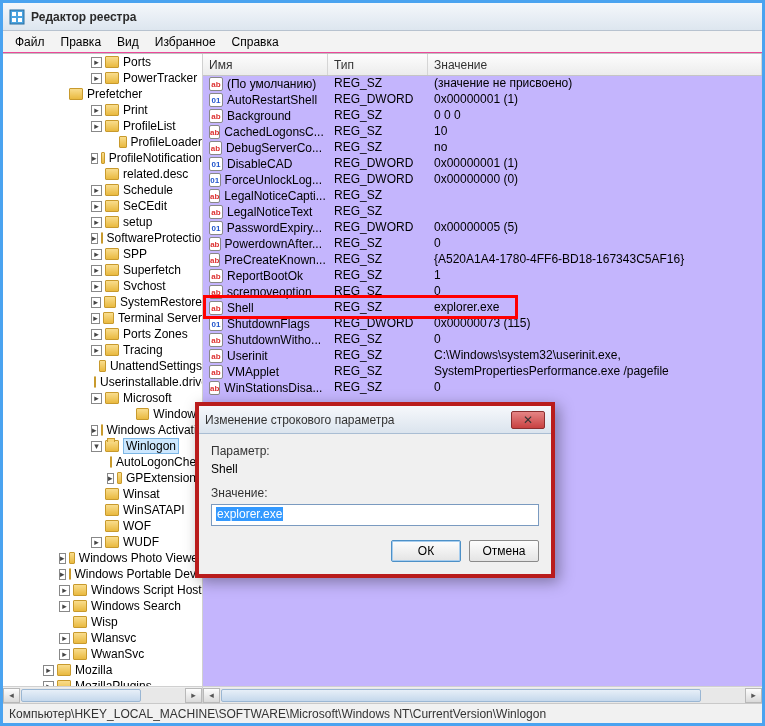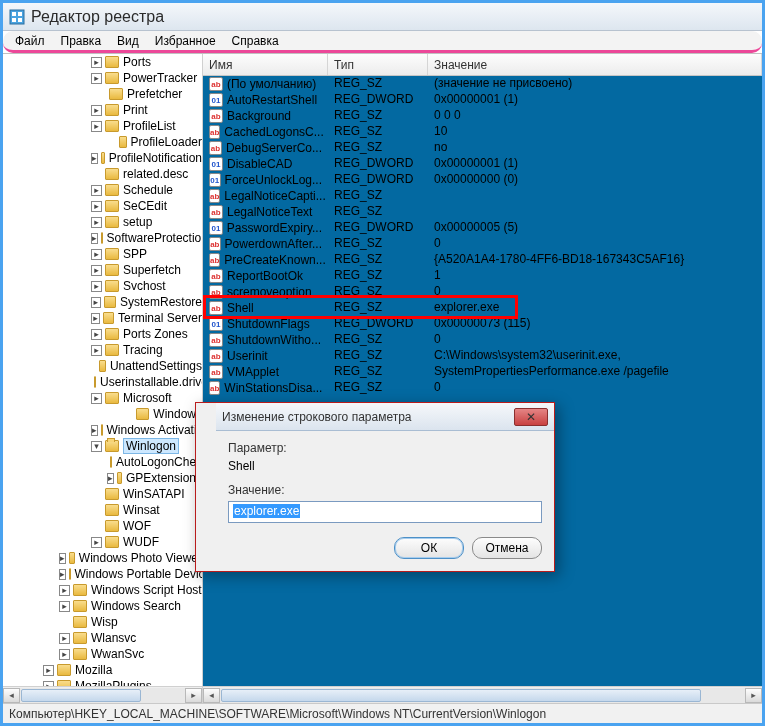--- a/index.html
+++ b/index.html
@@ -1,65 +1,65 @@
 <!DOCTYPE html>
 <html><head>
 <meta charset="utf-8">
 <style>
 * { box-sizing: border-box; margin: 0; padding: 0; font-family: "Segoe UI", Tahoma, sans-serif; font-size: 12px; }
 body { background: #fff; width: 765px; height: 726px; overflow: hidden; position: relative; border: 3px solid #4aa3f0; }
 
 .titlebar { height: 28px; background: linear-gradient(#f4f7fb,#dde6ef); display:flex; align-items:center; padding:0 6px; border-bottom:1px solid #b7c2cf;}
 .titlebar-icon { width:16px; height:16px; margin-right:6px; }
-.title-text { color:#2b2b2b; font-size:16px;}
-.menubar { height:22px; background:#f3f3f3; border-bottom:3px solid #ec4899; display:flex; align-items:center; padding:0 4px; gap:0;border-radius:10px;}
+.title-text { color:#2b2b2b; font-size:12px;font-weight:bold;}
+.menubar { height:22px; background:#f3f3f3; border-bottom:1px solid #ec4899; display:flex; align-items:center; padding:0 4px; gap:0;}
 .menu-item { padding:2px 8px; cursor:default;}
 
 .main-area { display:flex; height:calc(100% - 28px - 22px - 20px); border-top:1px solid #c0c0c0;}
 .tree-pane { width:200px; border-right:1px solid #d0d0d0; overflow:hidden; background:#fff; position:relative;}
 .tree-scroll { width:100%; height:100%; overflow:auto;}
 .tree-ul { list-style:none; padding-left:0; }
 .tree-ul li { white-space:nowrap; display:flex; align-items:center; height:16px; padding-left:2px;}
 .toggle { width:11px; height:11px; border:1px solid #888; display:inline-flex; align-items:center; justify-content:center; font-size:9px; line-height:9px; color:#444; margin-right:3px; background:#fff;}
 .toggle.empty { border:none; }
 .foldericon { width:14px; height:12px; background:linear-gradient(#f9dd8d,#e9b93f); border:1px solid #c89a2d; border-radius:1px; margin-right:4px; display:inline-block; position:relative;}
 .foldericon.open::before{content:'';position:absolute;top:-3px;left:1px;width:6px;height:3px;background:#f6d477;border:1px solid #c89a2d;border-bottom:none;}
 .sel { background:#cde8ff; border:1px solid #7db7e6; padding:0 2px;}
 .tree-text { color:#000; }
 
-.list-pane { flex:1; overflow:hidden; background:#0369a1; position:relative;}
+.list-pane { flex:1; overflow:hidden; background:#c4b5fd; position:relative;}
 .list-header { display:flex; background:linear-gradient(#fdfdfd,#ececec); border-bottom:1px solid #c5c5c5; height:22px; align-items:center;}
 .list-header div { padding:0 6px; border-right:1px solid #d5d5d5; color:#333; height:100%; display:flex; align-items:center;}
 .col-name { width:125px;} .col-type { width:100px;} .col-value { flex:1;}
 .list-body { position:relative; }
 .row { display:flex; height:16px; }
 .row .cell { padding:0 6px; white-space:nowrap; overflow:hidden; text-overflow:ellipsis;}
 .row .c-name { width:125px; display:flex; align-items:center; gap:4px;}
 .row .c-type { width:100px;}
 .row .c-value { flex:1;}
 .val-icon { width:14px; height:14px; border:1px solid #888; background:#fff; display:inline-flex; align-items:center; justify-content:center; font-size:8px; font-weight:bold; border-radius:2px;}
 .val-icon.sz { color:#d33;}
 .val-icon.dw { color:#2255cc;}
 
 .red-box { position:absolute; border:3px solid #f00; pointer-events:none; }
 
 .statusbar { height:20px; background:#f1f1f1; border-top:1px solid #c9c9c9; display:flex; align-items:center; padding:0 6px; color:#333;}
 
 
-.dialog { position:absolute; left:192px; top:399px; width:360px; background:#f0f0f0; border:1px solid #b91c1c; box-shadow:4px 4px 14px rgba(0,0,0,.35);padding-left:20px;}
+.dialog { position:absolute; left:192px; top:399px; width:360px; background:#f0f0f0; border:4px solid #b91c1c; box-shadow:4px 4px 14px rgba(0,0,0,.35);}
 .dialog-title { height:28px; background:linear-gradient(#f6f8fb,#dbe4ee); display:flex; align-items:center; justify-content:space-between; padding:0 6px; border-bottom:1px solid #a9bdd3;}
 .dialog-title span { color:#333;}
 .dialog-close { width:34px; height:18px; background:linear-gradient(#e58585,#c84141); border:1px solid #8a2f2f; color:#fff; display:flex; align-items:center; justify-content:center; border-radius:2px; font-size:11px;}
 .dialog-body { padding:10px 12px 4px 12px; background:#f0f0f0;}
 .dialog-label { color:#333; margin-bottom:4px;}
 .dialog-static { margin-bottom:10px; color:#000;}
 .dialog-input { width:100%; height:22px; border:1px solid #7a9ac0; padding:2px 4px; background:#fff;}
 .dialog-input .seltext { background:#3399ff; color:#fff; padding:0 1px;}
 .dialog-buttons { display:flex; justify-content:flex-end; gap:8px; padding:10px 12px 12px 12px;}
-.btn { min-width:70px; height:22px; background:linear-gradient(#fdfdfd,#e4e4e4); border:1px solid #8a8a8a; border-radius:10px; display:flex; align-items:center; justify-content:center; cursor:default;}
+.btn { min-width:70px; height:22px; background:linear-gradient(#fdfdfd,#e4e4e4); border:1px solid #8a8a8a; border-radius:2px; display:flex; align-items:center; justify-content:center; cursor:default;}
 .btn.default { border:1px solid #4d90c7; box-shadow:0 0 0 1px #a7cdee inset;}
 
 .hscroll { position:absolute; left:0; right:0; bottom:0; height:17px; background:#efefef; border-top:1px solid #d0d0d0; display:flex; align-items:center;}
 .hscroll .arrow { width:17px; height:15px; background:linear-gradient(#fdfdfd,#dadada); border:1px solid #b8b8b8; display:flex; align-items:center; justify-content:center; font-size:9px; color:#555;}
 .hscroll .track { flex:1; height:15px; background:#e8e8e8; position:relative;}
 .hscroll .thumb { position:absolute; height:13px; top:1px; background:linear-gradient(#e7eff8,#c5d8ec); border:1px solid #9ab6d3; border-radius:2px;}
 </style>
 </head>
 <body>
 
@@ -89,21 +89,21 @@
           <li style="padding-left: 88px;">
             <span class="toggle">▸</span>
             <span class="foldericon"></span>
             <span class="tree-text">Ports</span>
           </li>
           <li style="padding-left: 88px;">
             <span class="toggle">▸</span>
             <span class="foldericon"></span>
             <span class="tree-text">PowerTracker</span>
           </li>
-          <li style="padding-left: 92px;">
+          <li style="padding-left: 52px;">
             <span class="toggle empty"></span>
             <span class="foldericon"></span>
             <span class="tree-text">Prefetcher</span>
           </li>
           <li style="padding-left: 88px;">
             <span class="toggle">▸</span>
             <span class="foldericon"></span>
             <span class="tree-text">Print</span>
           </li>
           <li style="padding-left: 88px;">
@@ -217,26 +217,26 @@
             <span class="tree-text">AutoLogonChecked</span>
           </li>
           <li style="padding-left: 104px;">
             <span class="toggle">▸</span>
             <span class="foldericon"></span>
             <span class="tree-text">GPExtensions</span>
           </li>
           <li style="padding-left: 88px;">
             <span class="toggle empty"></span>
             <span class="foldericon"></span>
+            <span class="tree-text">Winsat</span>
+          </li>
+          <li style="padding-left: 88px;">
+            <span class="toggle empty"></span>
+            <span class="foldericon"></span>
             <span class="tree-text">WinSATAPI</span>
-          </li>
-          <li style="padding-left: 88px;">
-            <span class="toggle empty"></span>
-            <span class="foldericon"></span>
-            <span class="tree-text">Winsat</span>
           </li>
           <li style="padding-left: 88px;">
             <span class="toggle empty"></span>
             <span class="foldericon"></span>
             <span class="tree-text">WOF</span>
           </li>
           <li style="padding-left: 88px;">
             <span class="toggle">▸</span>
             <span class="foldericon"></span>
             <span class="tree-text">WUDF</span>

